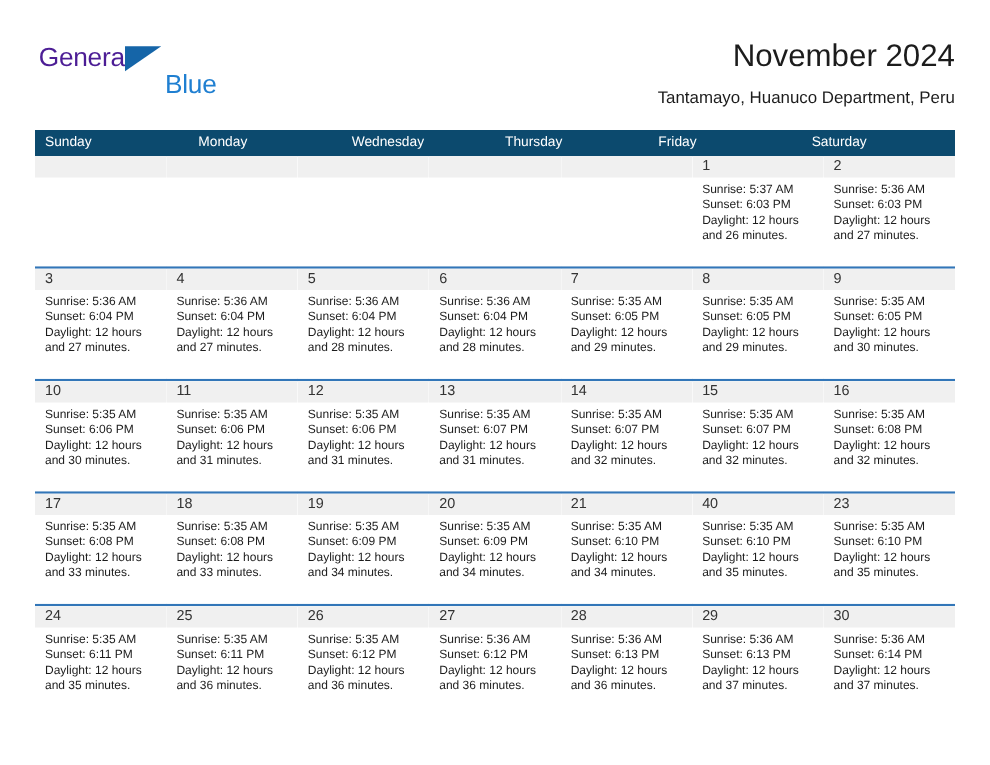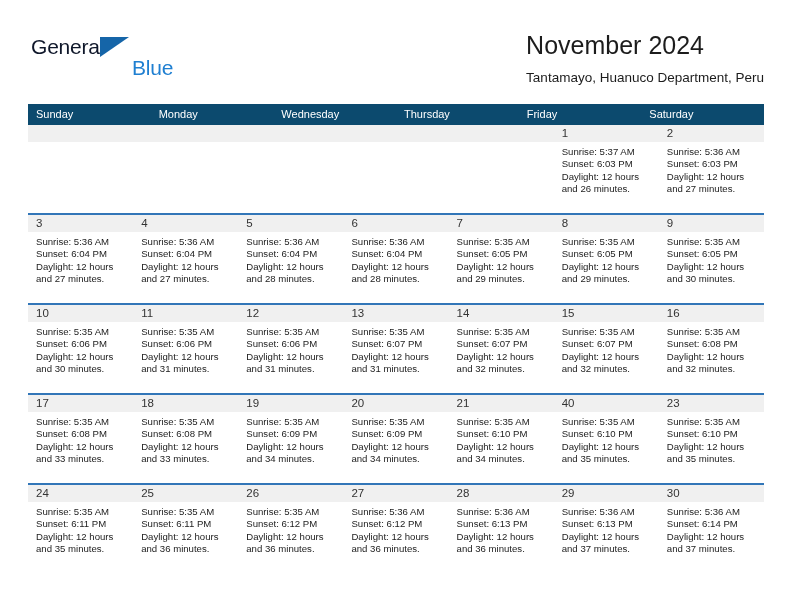--- a/index.html
+++ b/index.html
@@ -24,21 +24,21 @@
   }
   .logo {
     position: absolute;
     left: 0; top: 6px;
     width: 200px; height: 56px;
   }
   .logo-general {
     position: absolute;
     left: 3px; top: 0px;
     font-size: 21px;
-    color: #0f172a;
+    color: #4c1d95;
     letter-spacing: -0.2px;
     line-height: 26px;
   }
   .logo-tri {
     position: absolute;
     left: 72px; top: 3px;
     width: 0; height: 0;
     border-left: 29px solid #1565a8;
     border-bottom: 20px solid transparent;
   }
@@ -48,20 +48,21 @@
     font-size: 21px;
     color: #1f7fd1;
     letter-spacing: -0.2px;
     line-height: 26px;
     margin-left: 44px;
   }
 
   .titles {
     position: absolute;
     right: 0; top: 0;
+    text-align: right;
   }
   .cal-title {
     font-size: 25px;
     color: #1c1c1c;
     line-height: 34px;
     white-space: nowrap;
   }
   .cal-subtitle {
     font-size: 13.5px;
     color: #1c1c1c;

